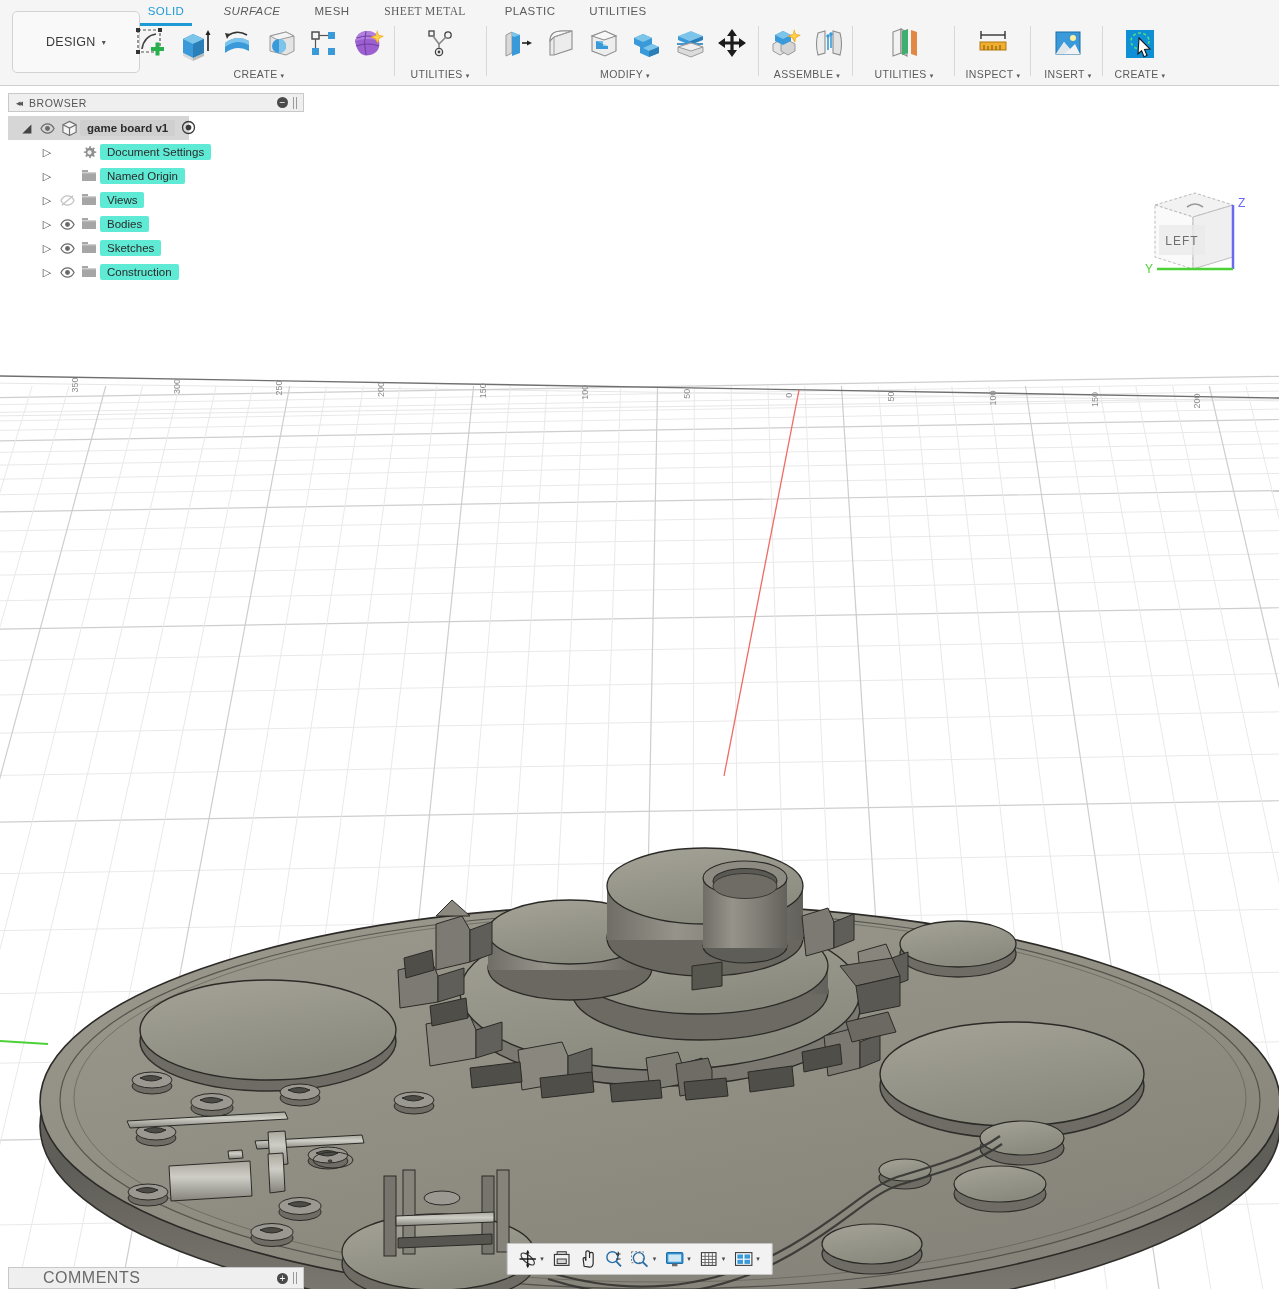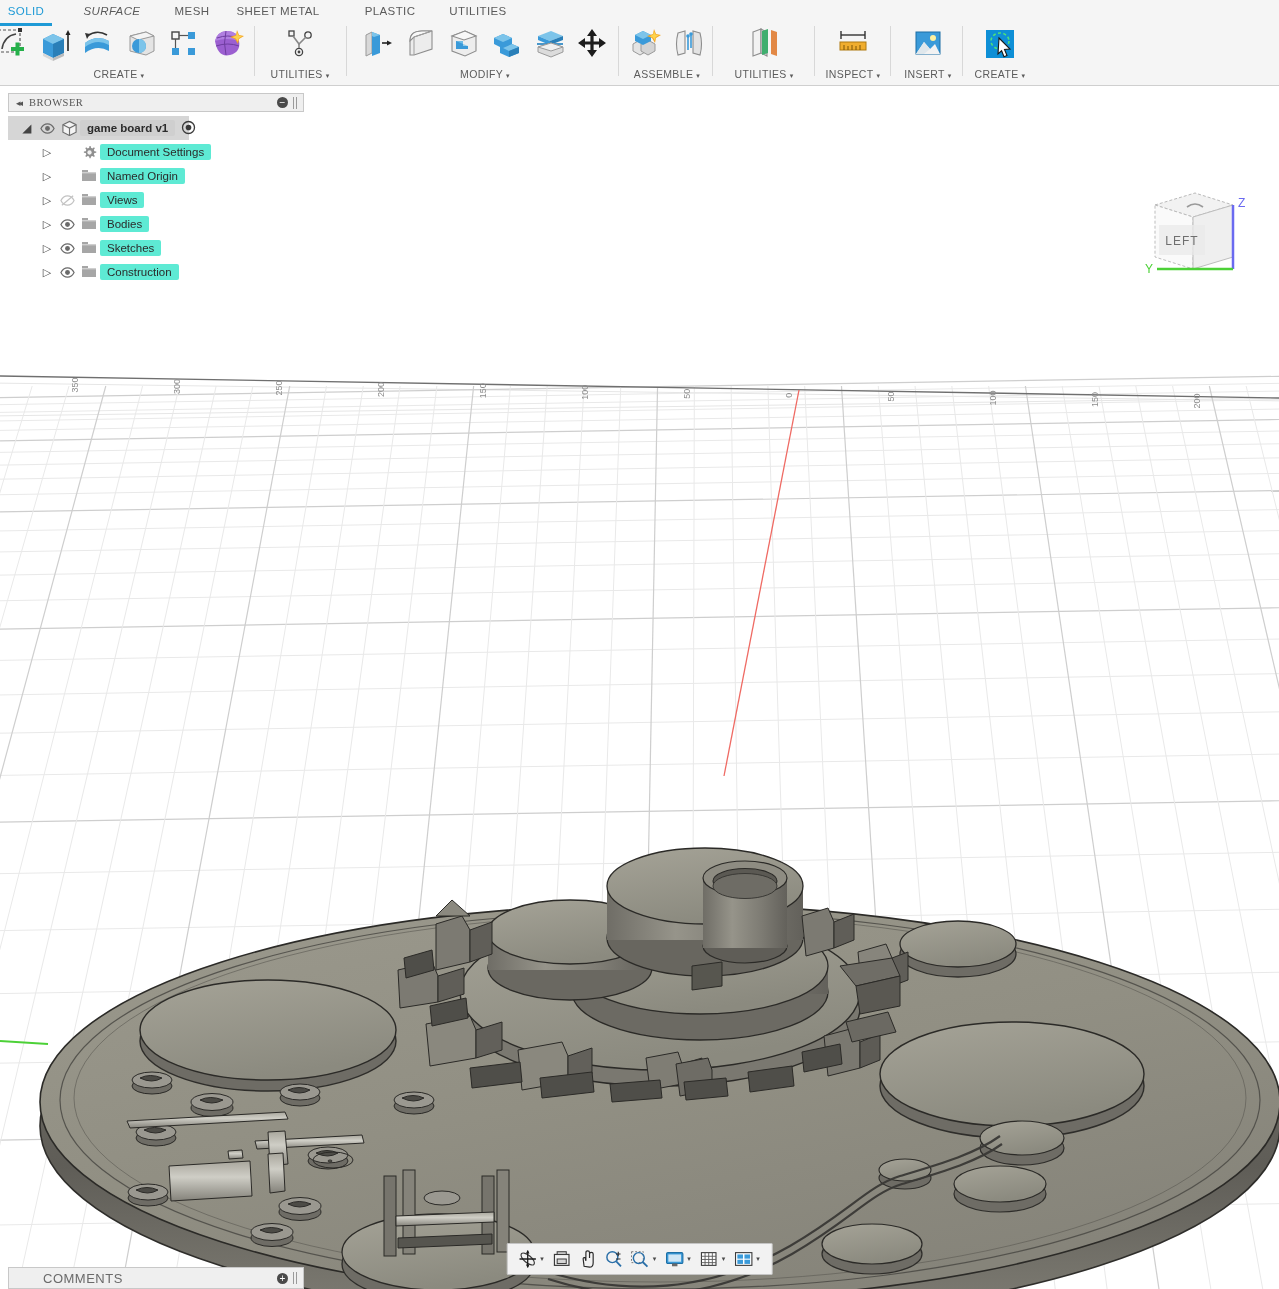--- a/index.html
+++ b/index.html
@@ -72,21 +72,21 @@
     background: transparent; z-index: 20;
   }
   #browser-header {
     height: 19px; background: #efefef; border: 1px solid #c8c8c8;
     display: flex; align-items: center; padding: 0 4px;
   }
   #browser-header .collapse-arrows {
     font-size: 9px; color: #555; letter-spacing: -2px; margin: 0 8px 0 3px; cursor: pointer;
   }
   #browser-header .btitle {
-    font-size: 10.5px; color: #555; letter-spacing: .5px; flex: 1; font-family: Liberation Serif, serif;
+    font-size: 10.5px; color: #555; letter-spacing: .5px; flex: 1;
   }
   .circ-icon {
     width: 11px; height: 11px; border-radius: 50%; background: #4a4a4a;
     display: flex; align-items: center; justify-content: center;
     color: #fff; font-size: 10px; line-height: 9px; cursor: pointer;
   }
   .grip { width: 6px; height: 12px; margin-left: 5px; cursor: col-resize;
           background: repeating-linear-gradient(90deg,#9a9a9a 0 1px,transparent 1px 3px); }
 
   #tree { padding: 4px 0 0 0; }
@@ -113,47 +113,51 @@
 
   
   #viewcube { position: absolute; top: 95px; right: 32px; width: 110px; height: 105px; z-index: 15; cursor: grab; }
 
   
   #comments-bar {
     position: absolute; bottom: 0; left: 8px; width: 296px; height: 22px;
     background: #efefef; border: 1px solid #c8c8c8;
     display: flex; align-items: center; padding: 0 4px; z-index: 20;
   }
-  #comments-bar .ctitle { font-size: 13px; color: #6a6a6a; letter-spacing: .5px; flex: 1; margin-left: 30px; }
+  #comments-bar .ctitle { font-size: 16px; color: #6a6a6a; letter-spacing: .5px; flex: 1; margin-left: 30px; }
 
   #navbar {
     position: absolute; bottom: 14px; left: 50%; transform: translateX(-50%);
     height: 32px; background: #f2f2f2; border: 1px solid #c4c4c4;
     display: flex; align-items: center; padding: 0 8px; gap: 2px; z-index: 20;
     border-radius: 1px;
   }
   .nav-ico { width: 24px; height: 26px; display: flex; align-items: center;
              justify-content: center; cursor: pointer; }
   .nav-caret { font-size: 7px; color: #4a4a4a; margin: 0 4px 0 -1px; cursor: pointer; }
 </style>
 </head>
 <body>
 
 <div id="app">
 
   <div id="toolbar">
 
+    <div class="design-btn">
+      <span>DESIGN</span>
+      <span class="caret">▾</span>
+    </div>
 
     <div id="tabs-and-panels">
       <div class="tabstrip" id="tabstrip">
           <div class="tab active" style="left: -4px; width: 60px;">SOLID</div>
           <div class="tab-underline" style="left: 0px; width: 52px;"></div>
           <div class="tab" style="left: 76px; width: 72px; font-style: italic;">SURFACE</div>
           <div class="tab" style="left: 167px; width: 50px;">MESH</div>
-          <div class="tab" style="left: 226px; width: 104px;">SHEET METAL</div>
+          <div class="tab" style="left: 233px; width: 104px; font-family: Liberation Serif, serif;">SHEET METAL</div>
           <div class="tab" style="left: 357px; width: 66px;">PLASTIC</div>
           <div class="tab" style="left: 441px; width: 74px;">UTILITIES</div>
         </div>
       <div class="panels" id="panels">
           <div class="panel" style="left: -12px; width: 262px;">
             <div class="icons">
               <div class="btn-ico">
                 <svg width="34" height="34" viewBox="0 0 34 34">
                   <rect x="3" y="3" width="22" height="22" fill="none" stroke="#555" stroke-width="1.2" stroke-dasharray="3,2"></rect>
                   <rect x="1" y="1" width="4" height="4" fill="#333"></rect>

